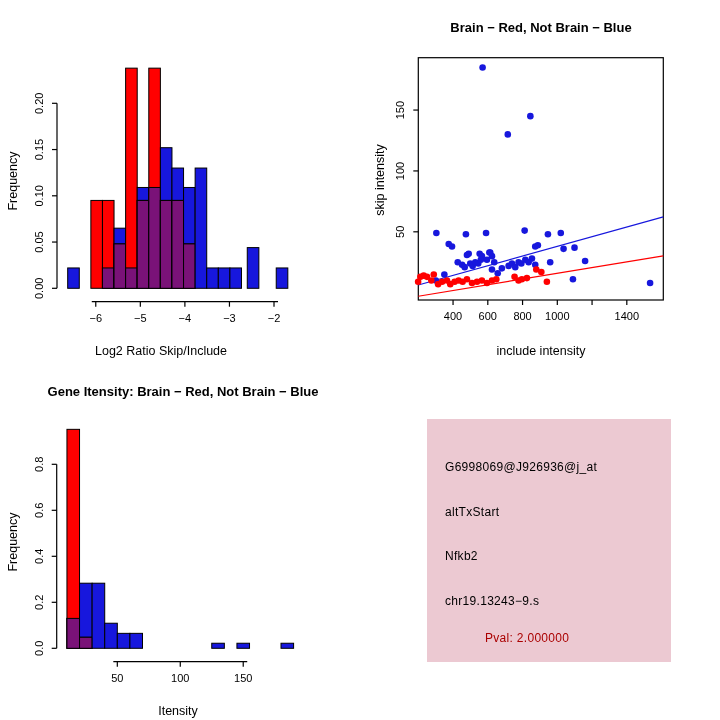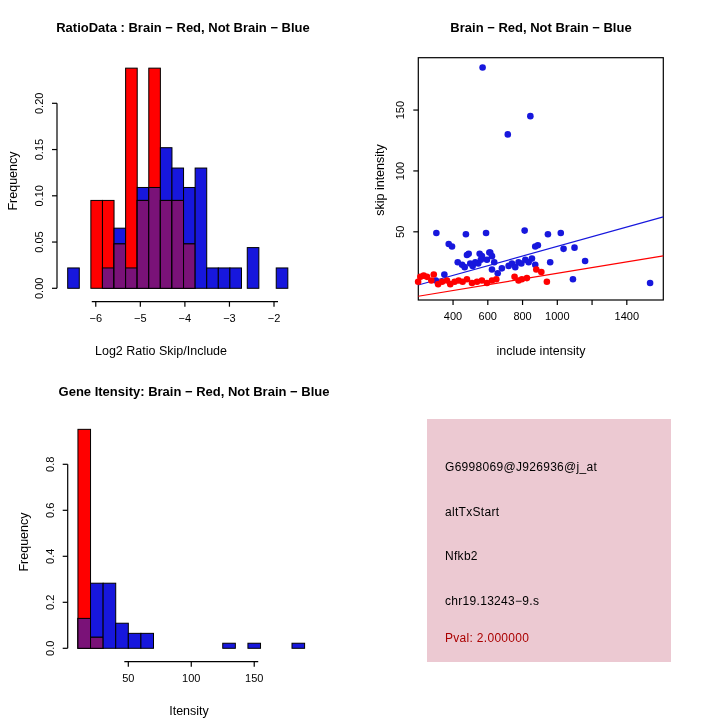--- a/index.html
+++ b/index.html
@@ -21,21 +21,20 @@
   svg text { font-family:"Liberation Sans", sans-serif; fill:#000; }
   .info-box { position:absolute; left:59px; top:59px; width:244px; height:243px; }
   .info-line { position:absolute; left:18px; font-size:12px; white-space:nowrap; letter-spacing:0.3px; }
 </style>
 </head>
 <body>
 
 <div id="canvas">
 
   <div class="panel" style="left:0;top:0">
-    <div class="title" style="left:183px;top:20px">RatioData : Brain − Red, Not Brain − Blue</div>
     <div class="axis-label xlab" style="left:161px;top:344px">Log2 Ratio Skip/Include</div>
     <div class="axis-label ylab" style="left:-46px;top:173px">Frequency</div>
     <svg class="chart-svg" viewBox="0 0 360 360">
         <g>
           <line x1="57" y1="288.3" x2="57" y2="103.30000000000001" stroke="#000000" stroke-width="1.2"></line>
           <line x1="57" y1="288.3" x2="52" y2="288.3" stroke="#000000" stroke-width="1.2"></line>
           <text x="43" y="288.3" font-size="11" text-anchor="middle" transform="rotate(-90 43 288.3)">0.00</text>
           <line x1="57" y1="242.05" x2="52" y2="242.05" stroke="#000000" stroke-width="1.2"></line>
           <text x="43" y="242.05" font-size="11" text-anchor="middle" transform="rotate(-90 43 242.05)">0.05</text>
           <line x1="57" y1="195.8" x2="52" y2="195.8" stroke="#000000" stroke-width="1.2"></line>
@@ -197,21 +196,21 @@
           <circle cx="158.55886524822694" cy="280.5185929648241" r="3.3" fill="#ff0000"></circle>
           <circle cx="161.86028368794325" cy="279.3010050251256" r="3.3" fill="#ff0000"></circle>
           <circle cx="166.89929078014183" cy="278.08341708542713" r="3.3" fill="#ff0000"></circle>
           <circle cx="176.2822695035461" cy="269.5603015075377" r="3.3" fill="#ff0000"></circle>
           <circle cx="181.32127659574468" cy="271.9954773869347" r="3.3" fill="#ff0000"></circle>
           <circle cx="186.88156028368792" cy="281.7361809045226" r="3.3" fill="#ff0000"></circle>
         </g>
       </svg>
   </div>
 
-  <div class="panel" style="left:11px;top:360px">
+  <div class="panel" style="left:0;top:360px">
     <div class="title" style="left:183px;top:24px">Gene Itensity: Brain − Red, Not Brain − Blue</div>
     <div class="axis-label xlab" style="left:178px;top:344px">Itensity</div>
     <div class="axis-label ylab" style="left:-46px;top:174px">Frequency</div>
     <svg class="chart-svg" viewBox="0 0 360 360">
         <g>
           <line x1="56.7" y1="288.3" x2="56.7" y2="104.30000000000001" stroke="#000000" stroke-width="1.2"></line>
           <line x1="56.7" y1="288.3" x2="51.7" y2="288.3" stroke="#000000" stroke-width="1.2"></line>
           <text x="42.7" y="288.3" font-size="11" text-anchor="middle" transform="rotate(-90 42.7 288.3)">0.0</text>
           <line x1="56.7" y1="242.3" x2="51.7" y2="242.3" stroke="#000000" stroke-width="1.2"></line>
           <text x="42.7" y="242.3" font-size="11" text-anchor="middle" transform="rotate(-90 42.7 242.3)">0.2</text>
@@ -246,17 +245,17 @@
         </g>
       </svg>
   </div>
 
   <div class="panel" style="left:368px;top:360px">
     <div class="info-box" style="background: rgb(236, 201, 210);">
       <div class="info-line" style="top: 41px; color: rgb(0, 0, 0);">G6998069@J926936@j_at</div>
       <div class="info-line" style="top: 86px; color: rgb(0, 0, 0);">altTxStart</div>
       <div class="info-line" style="top: 130px; color: rgb(0, 0, 0);">Nfkb2</div>
       <div class="info-line" style="top: 175px; color: rgb(0, 0, 0);">chr19.13243−9.s</div>
-      <div class="info-line" style="top: 212px; color: rgb(170, 0, 0);">Pval: 2.000000</div>
+      <div class="info-line" style="top: 212px; color: rgb(170, 0, 0); margin-left: 40px;">Pval: 2.000000</div>
     </div>
   </div>
 
 </div>
 
 </body></html>

